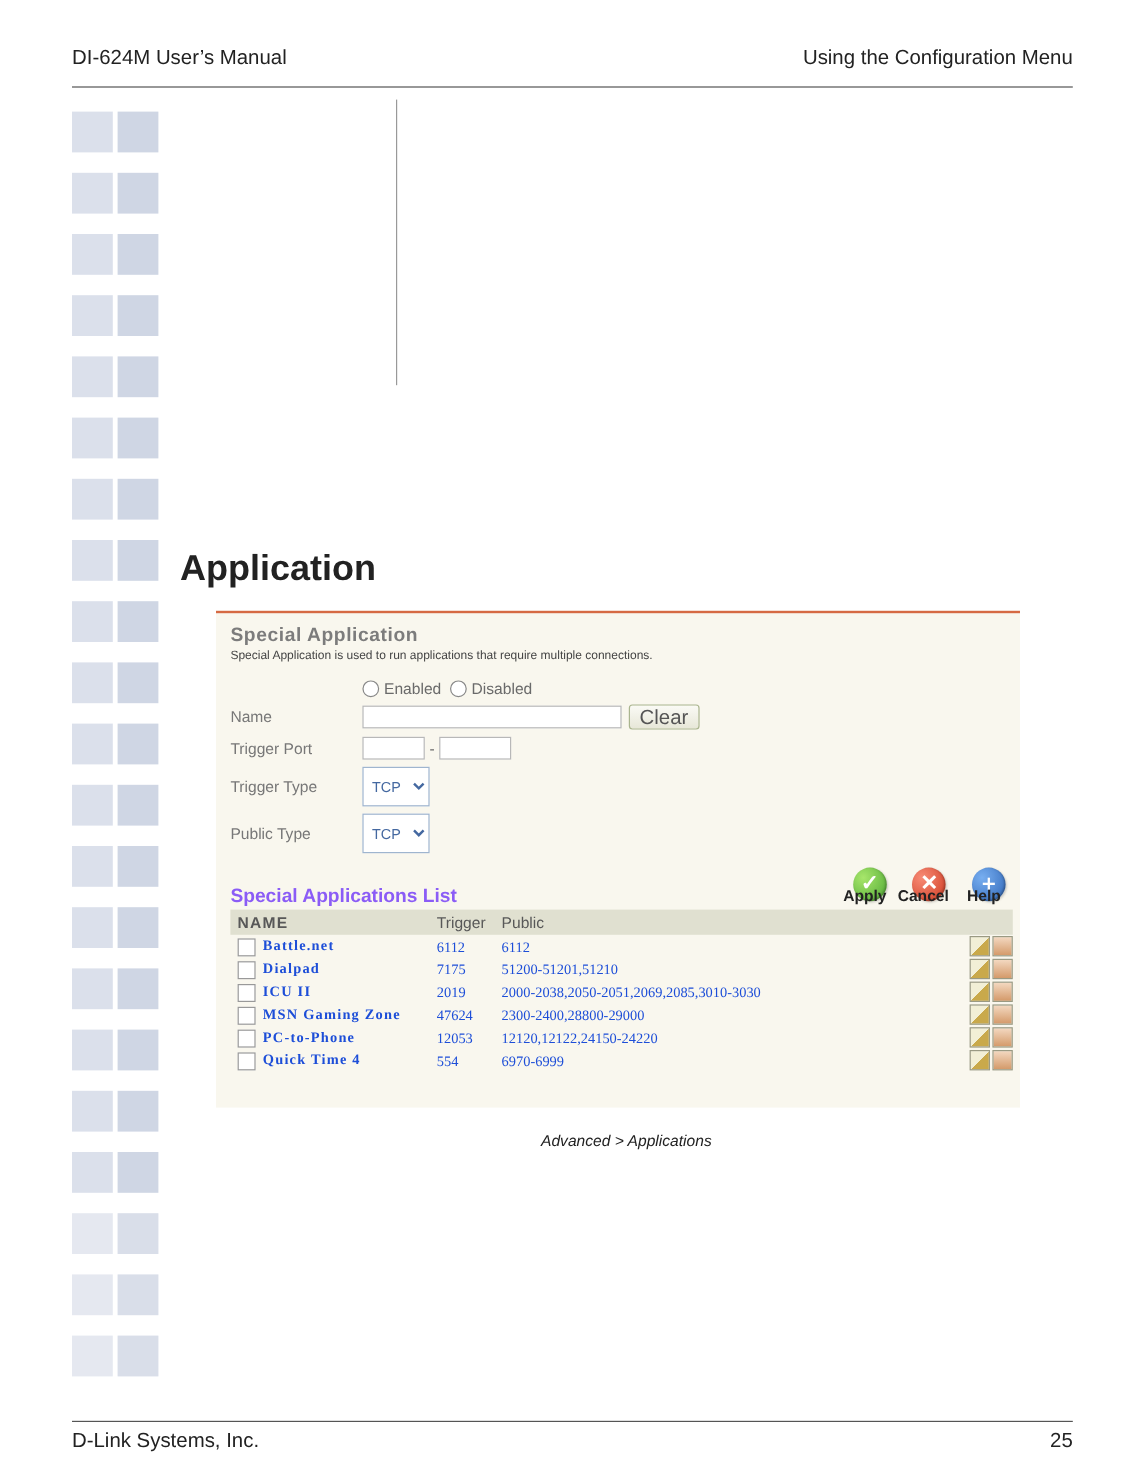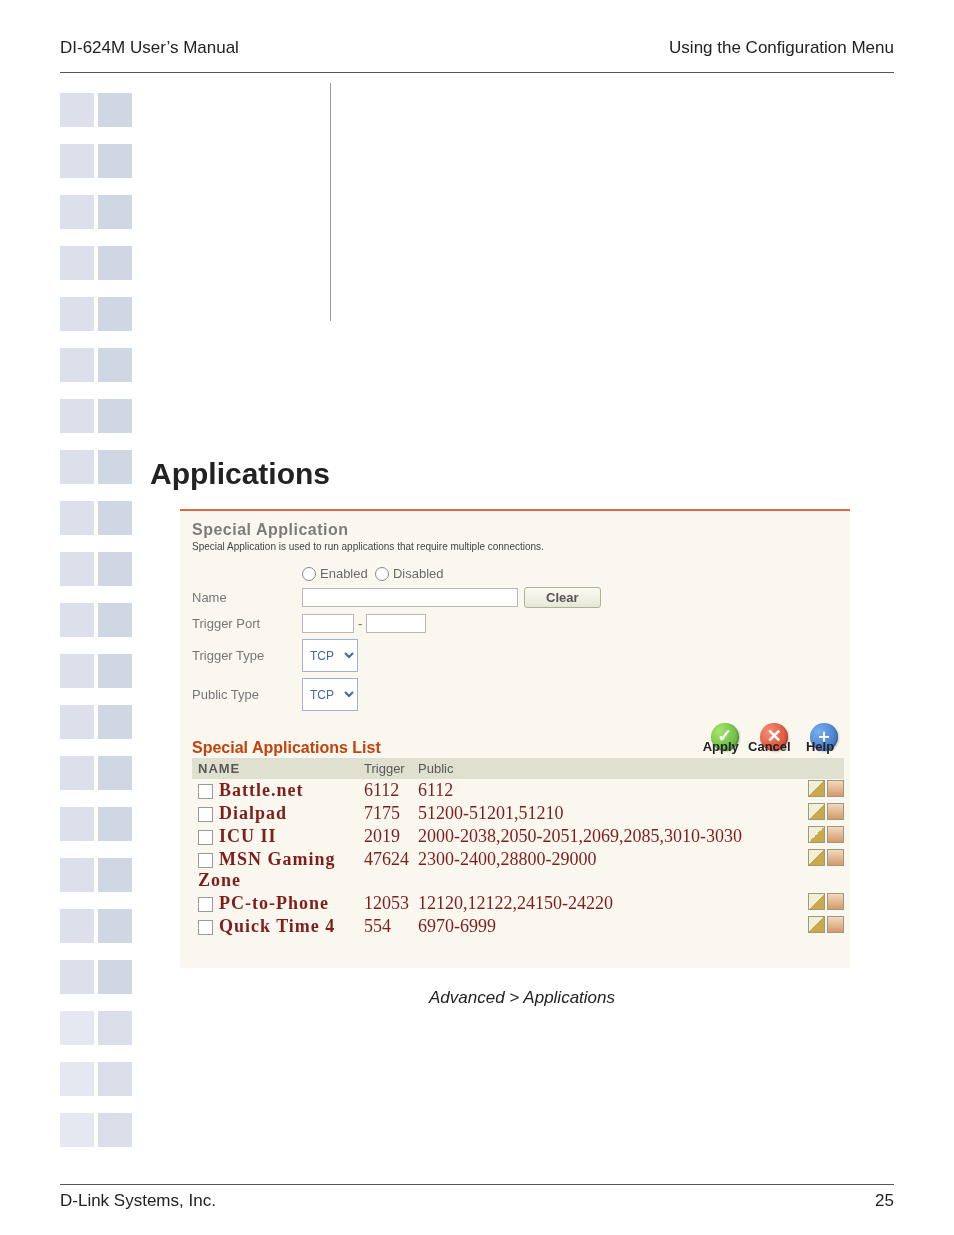--- a/index.html
+++ b/index.html
@@ -132,28 +132,27 @@
     border: 1px solid #9fb5cf;
     background: #fff;
     height: 33px;
     width: 56px;
     font-size: 12px;
     color: #4468a0;
     padding-left: 3px;
   }
   .btn-clear {
     height: 21px;
-    font-size: 13px;
-    padding: 0 21px;
+    font-size: 17px;
+    padding: 0 8px;
     margin-left: 6px;
     border: 1px solid #aab58f;
     background: linear-gradient(#fafaf5,#e7e7d8);
     color: #555;
     border-radius: 3px;
-    font-weight: bold;
   }
   .action-icons {
     text-align: right;
     padding-right: 6px;
     margin-top: 12px;
   }
   .circle {
     display: inline-block;
     width: 28px;
     height: 28px;
@@ -175,43 +174,43 @@
     color: #222;
     font-size: 13px;
     margin-top: 2px;
     padding-right: 4px;
   }
   .action-labels span { display:inline-block; }
   .al-apply { width: 54px; }
   .al-cancel{ width: 54px; text-align:center; }
   .al-help  { width: 40px; text-align:center; }
   .listtitle {
-    color: #c2410c;
+    color: #8b5cf6;
     font-size: 16px;
     font-weight: bold;
     margin-top: -12px;
   }
   .listhdr {
     display: flex;
     background: #e0e0d0;
     color: #585858;
     font-size: 13px;
     margin-top: 4px;
     padding: 3px 0 3px 6px;
   }
   .col-name { width: 166px; font-weight: bold; letter-spacing: 1px; }
   .col-trigger { width: 54px; }
   .col-public { flex: 1; }
   .col-actions { width: 36px; }
   .listrow {
     display: flex;
-    align-items: flex-start;
-    color: #7f1d1d;
+    align-items: flex-end;
+    color: #1d4ed8;
     font-family: "Times New Roman", serif;
-    font-size: 18px;
+    font-size: 12px;
     padding: 1px 0 1px 6px;
   }
   .chk {
     display: inline-block;
     width: 13px;
     height: 13px;
     border: 1px solid #999;
     background: #fff;
     margin-right: 6px;
     vertical-align: middle;
@@ -224,21 +223,21 @@
     width: 15px;
     height: 15px;
     display: inline-block;
     border: 1px solid #9a9a83;
   }
   .ico.edit { background: linear-gradient(135deg,#f2efd6 50%,#c9a94b 50%); }
   .ico.del  { background: linear-gradient(#f3d8c0,#d49a6a); position: relative; }
   .caption {
     text-align: center;
     font-style: italic;
-    font-size: 17px;
+    font-size: 13px;
     margin-top: 20px;
     color: #222;
     font-family: Arial, sans-serif;
   }
   .footer {
     position: absolute;
     bottom: 24px;
     left: 60px;
     right: 60px;
     border-top: 1.5px solid #555;
@@ -303,21 +302,21 @@
         <div class="sq"></div>
         <div class="sq"></div>
         <div class="sq"></div>
         <div class="sq"></div>
       <div class="sq"></div>
     </div>
 
     <div class="content">
       <div class="rule-vertical"></div>
 
-      <h1 class="apps">Applications</h1>
+      <h1 class="apps">Application</h1>
 
       <div class="shot">
         <div class="sa-title">Special Application</div>
         <div class="sa-desc">Special Application is used to run applications that require multiple connections.</div>
 
         <div class="formrow" style="padding-left:110px;">
           <span class="radio"></span>
           <span>Enabled</span>
           &nbsp;&nbsp;
           <span class="radio"></span>

